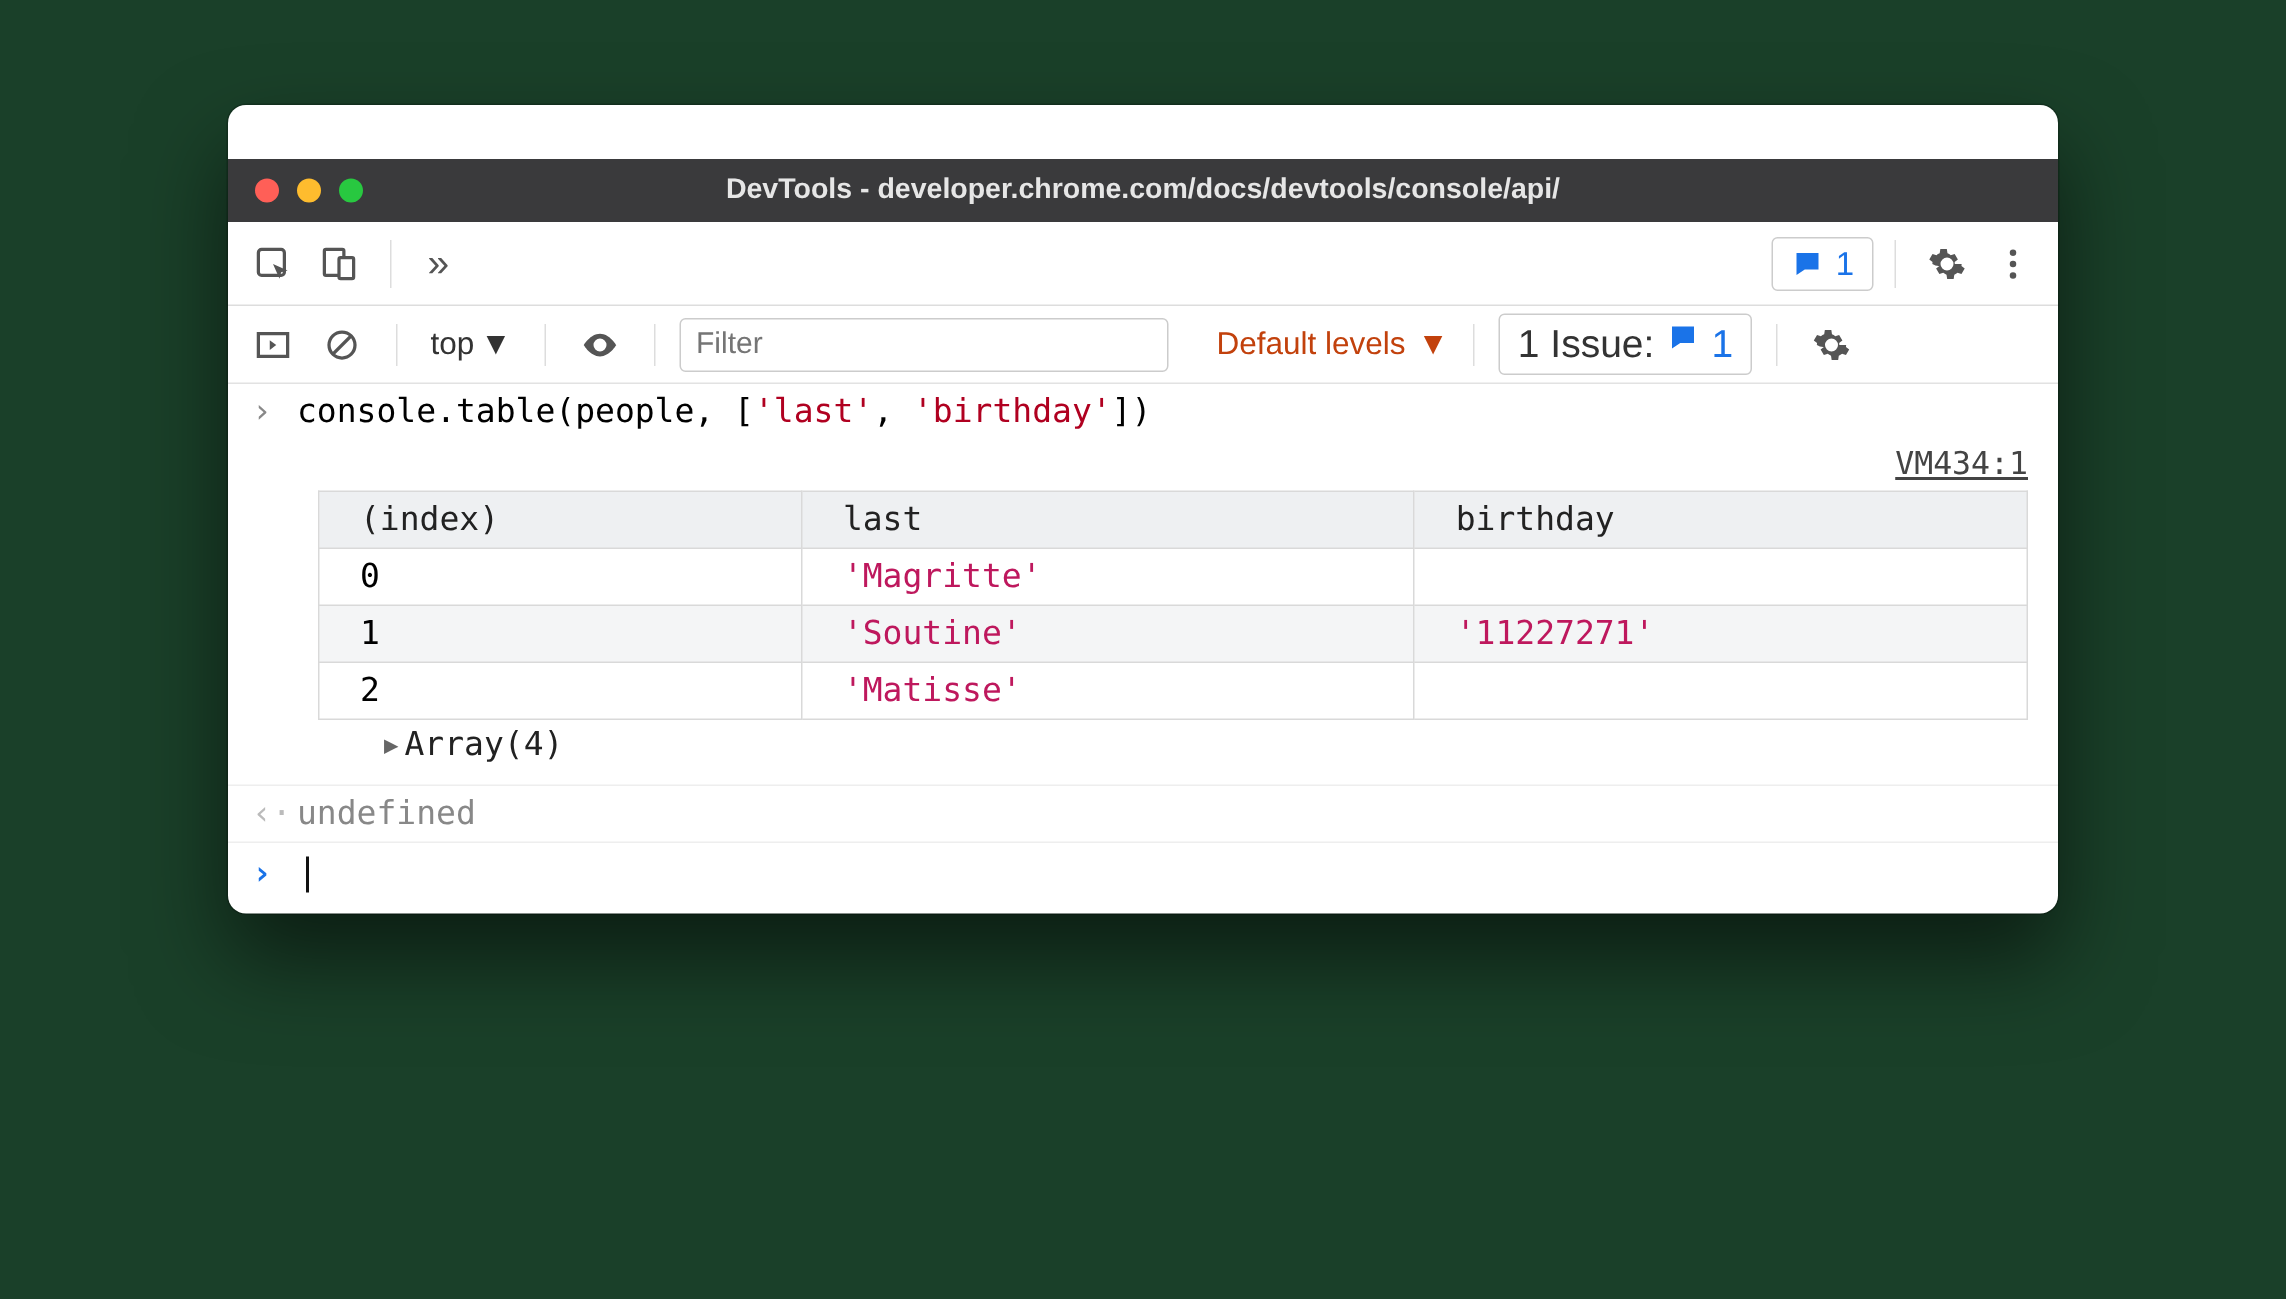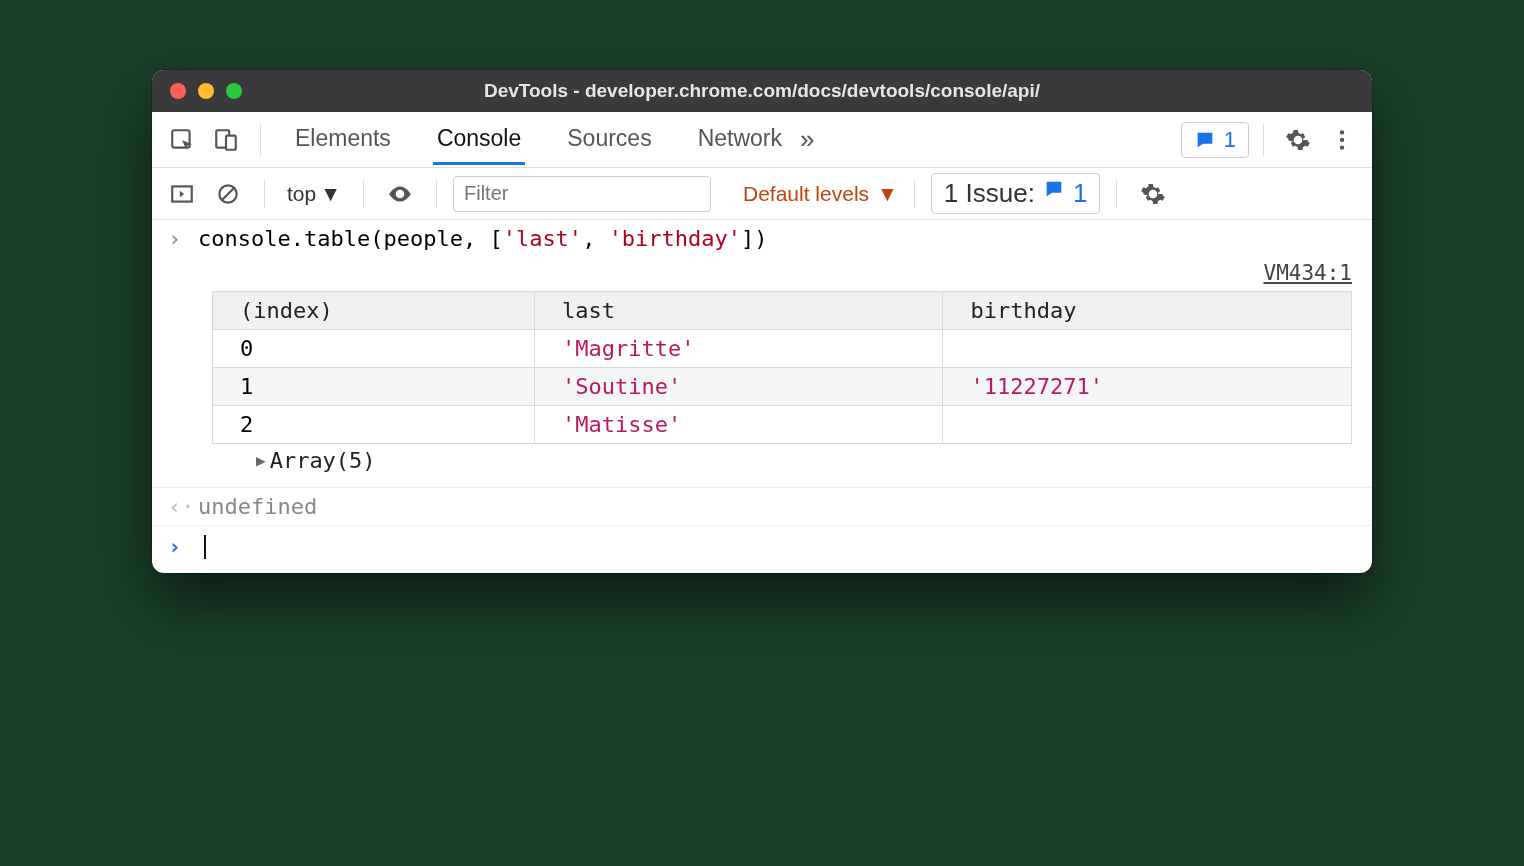--- a/index.html
+++ b/index.html
@@ -21,20 +21,21 @@
     box-shadow: 0 30px 60px rgba(0,0,0,0.55), 0 0 0 1px rgba(0,0,0,0.2);
   }
   
   .titlebar {
     background: #3a3a3c;
     height: 42px;
     display: flex;
     align-items: center;
     padding: 0 18px;
     position: relative;
+    margin-top: 36px;
   }
   .traffic { display: flex; gap: 12px; }
   .tl { width: 16px; height: 16px; border-radius: 50%; }
   .tl.close { background: #ff5f57; }
   .tl.min   { background: #febc2e; }
   .tl.max   { background: #28c840; }
   .title {
     position: absolute; left: 0; right: 0;
     text-align: center;
     color: #e6e6e6;
@@ -84,21 +85,21 @@
     gap: 6px;
     background: #fafafa00;
   }
   .ctoolbar .sep { height: 28px; }
   .ctx-select {
     font-size: 21px; color: #333;
     display: flex; gap: 4px;
     padding: 0 6px; cursor: pointer;
   }
   .filter-input {
-    width: 258px; height: 36px;
+    width: 326px; height: 36px;
     border: 1px solid #ccc; border-radius: 4px;
     font-size: 20px; padding: 0 10px; color: #666;
   }
   .levels {
     font-size: 21px; color: #c2410c; display: flex; align-items: center; gap: 8px; cursor: pointer;
   }
   .issue-box {
     display: flex; gap: 8px;
     border: 1px solid #ccc; border-radius: 4px;
     padding: 4px 12px; font-size: 26px; color: #333; cursor: pointer;
@@ -184,26 +185,20 @@
         <path d="M12 12 L21 16 L17 17 L16 21 Z" fill="currentColor" stroke="none"></path>
       </svg>
     </div>
     <div class="icon-btn">
       <svg viewBox="0 0 24 24" fill="none" stroke="currentColor" stroke-width="2">
         <rect x="3" y="3" width="12" height="16" rx="1"></rect>
         <rect x="12" y="8" width="9" height="13" rx="1" fill="#fff"></rect>
       </svg>
     </div>
     <div class="sep"></div>
-    <div class="tabs">
-      <div class="tab">Elements</div>
-      <div class="tab active">Console</div>
-      <div class="tab">Sources</div>
-      <div class="tab">Network</div>
-    </div>
     <div class="more-tabs">»</div>
     <div class="spacer"></div>
     <div class="issue-pill">
       <svg viewBox="0 0 24 24">
           <path d="M4 4h16v12H10l-6 4V4z"></path>
         </svg>
       <span>1</span>
     </div>
     <div class="sep"></div>
     <div class="icon-btn gear-btn">
@@ -298,21 +293,21 @@
           </tr>
           <tr>
             <td>2</td>
             <td class="str">'Matisse'</td>
             <td class="str"></td>
           </tr>
         </tbody>
       </table>
       <div class="arr-toggle">
         <span class="tri">▶</span>
-        <span>Array(5)</span>
+        <span>Array(4)</span>
       </div>
     </div>
 
     <div class="row" style="border-top:1px solid #eee">
       <div class="gutter" style="color:#bbb">‹·</div>
       <div class="undef">undefined</div>
     </div>
 
     <div class="prompt-row">
       <div class="gutter blue">›</div>

